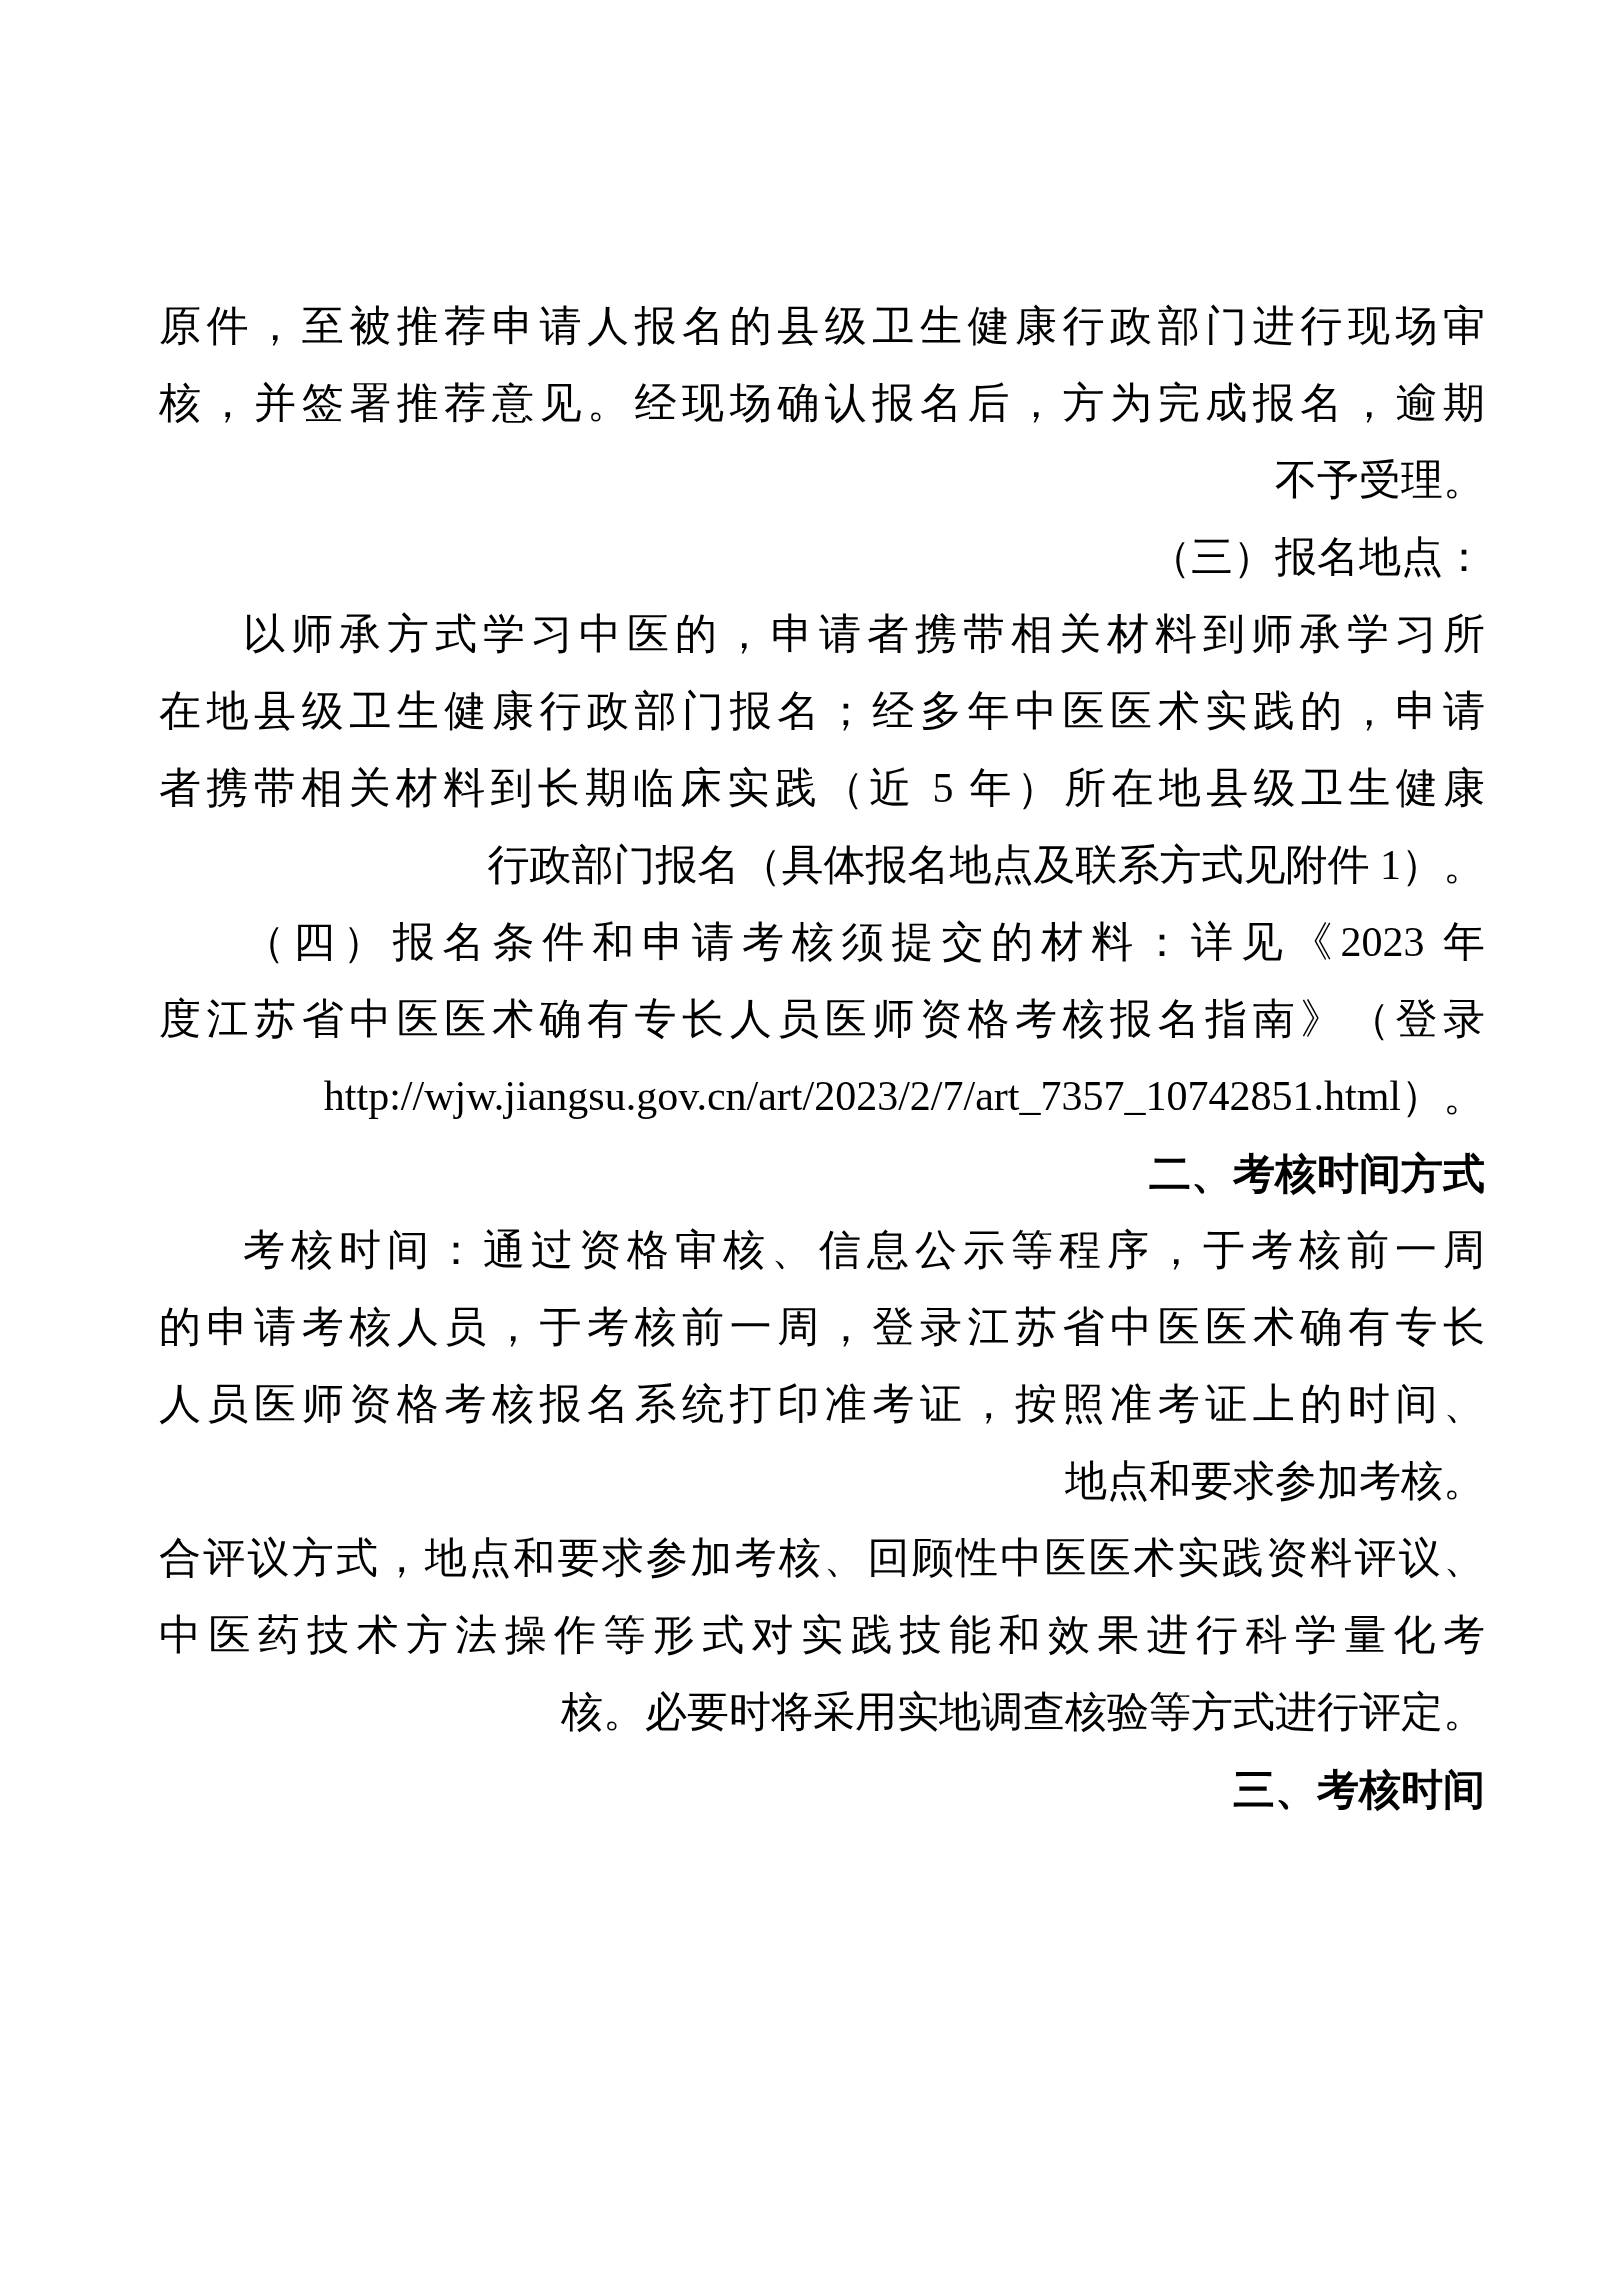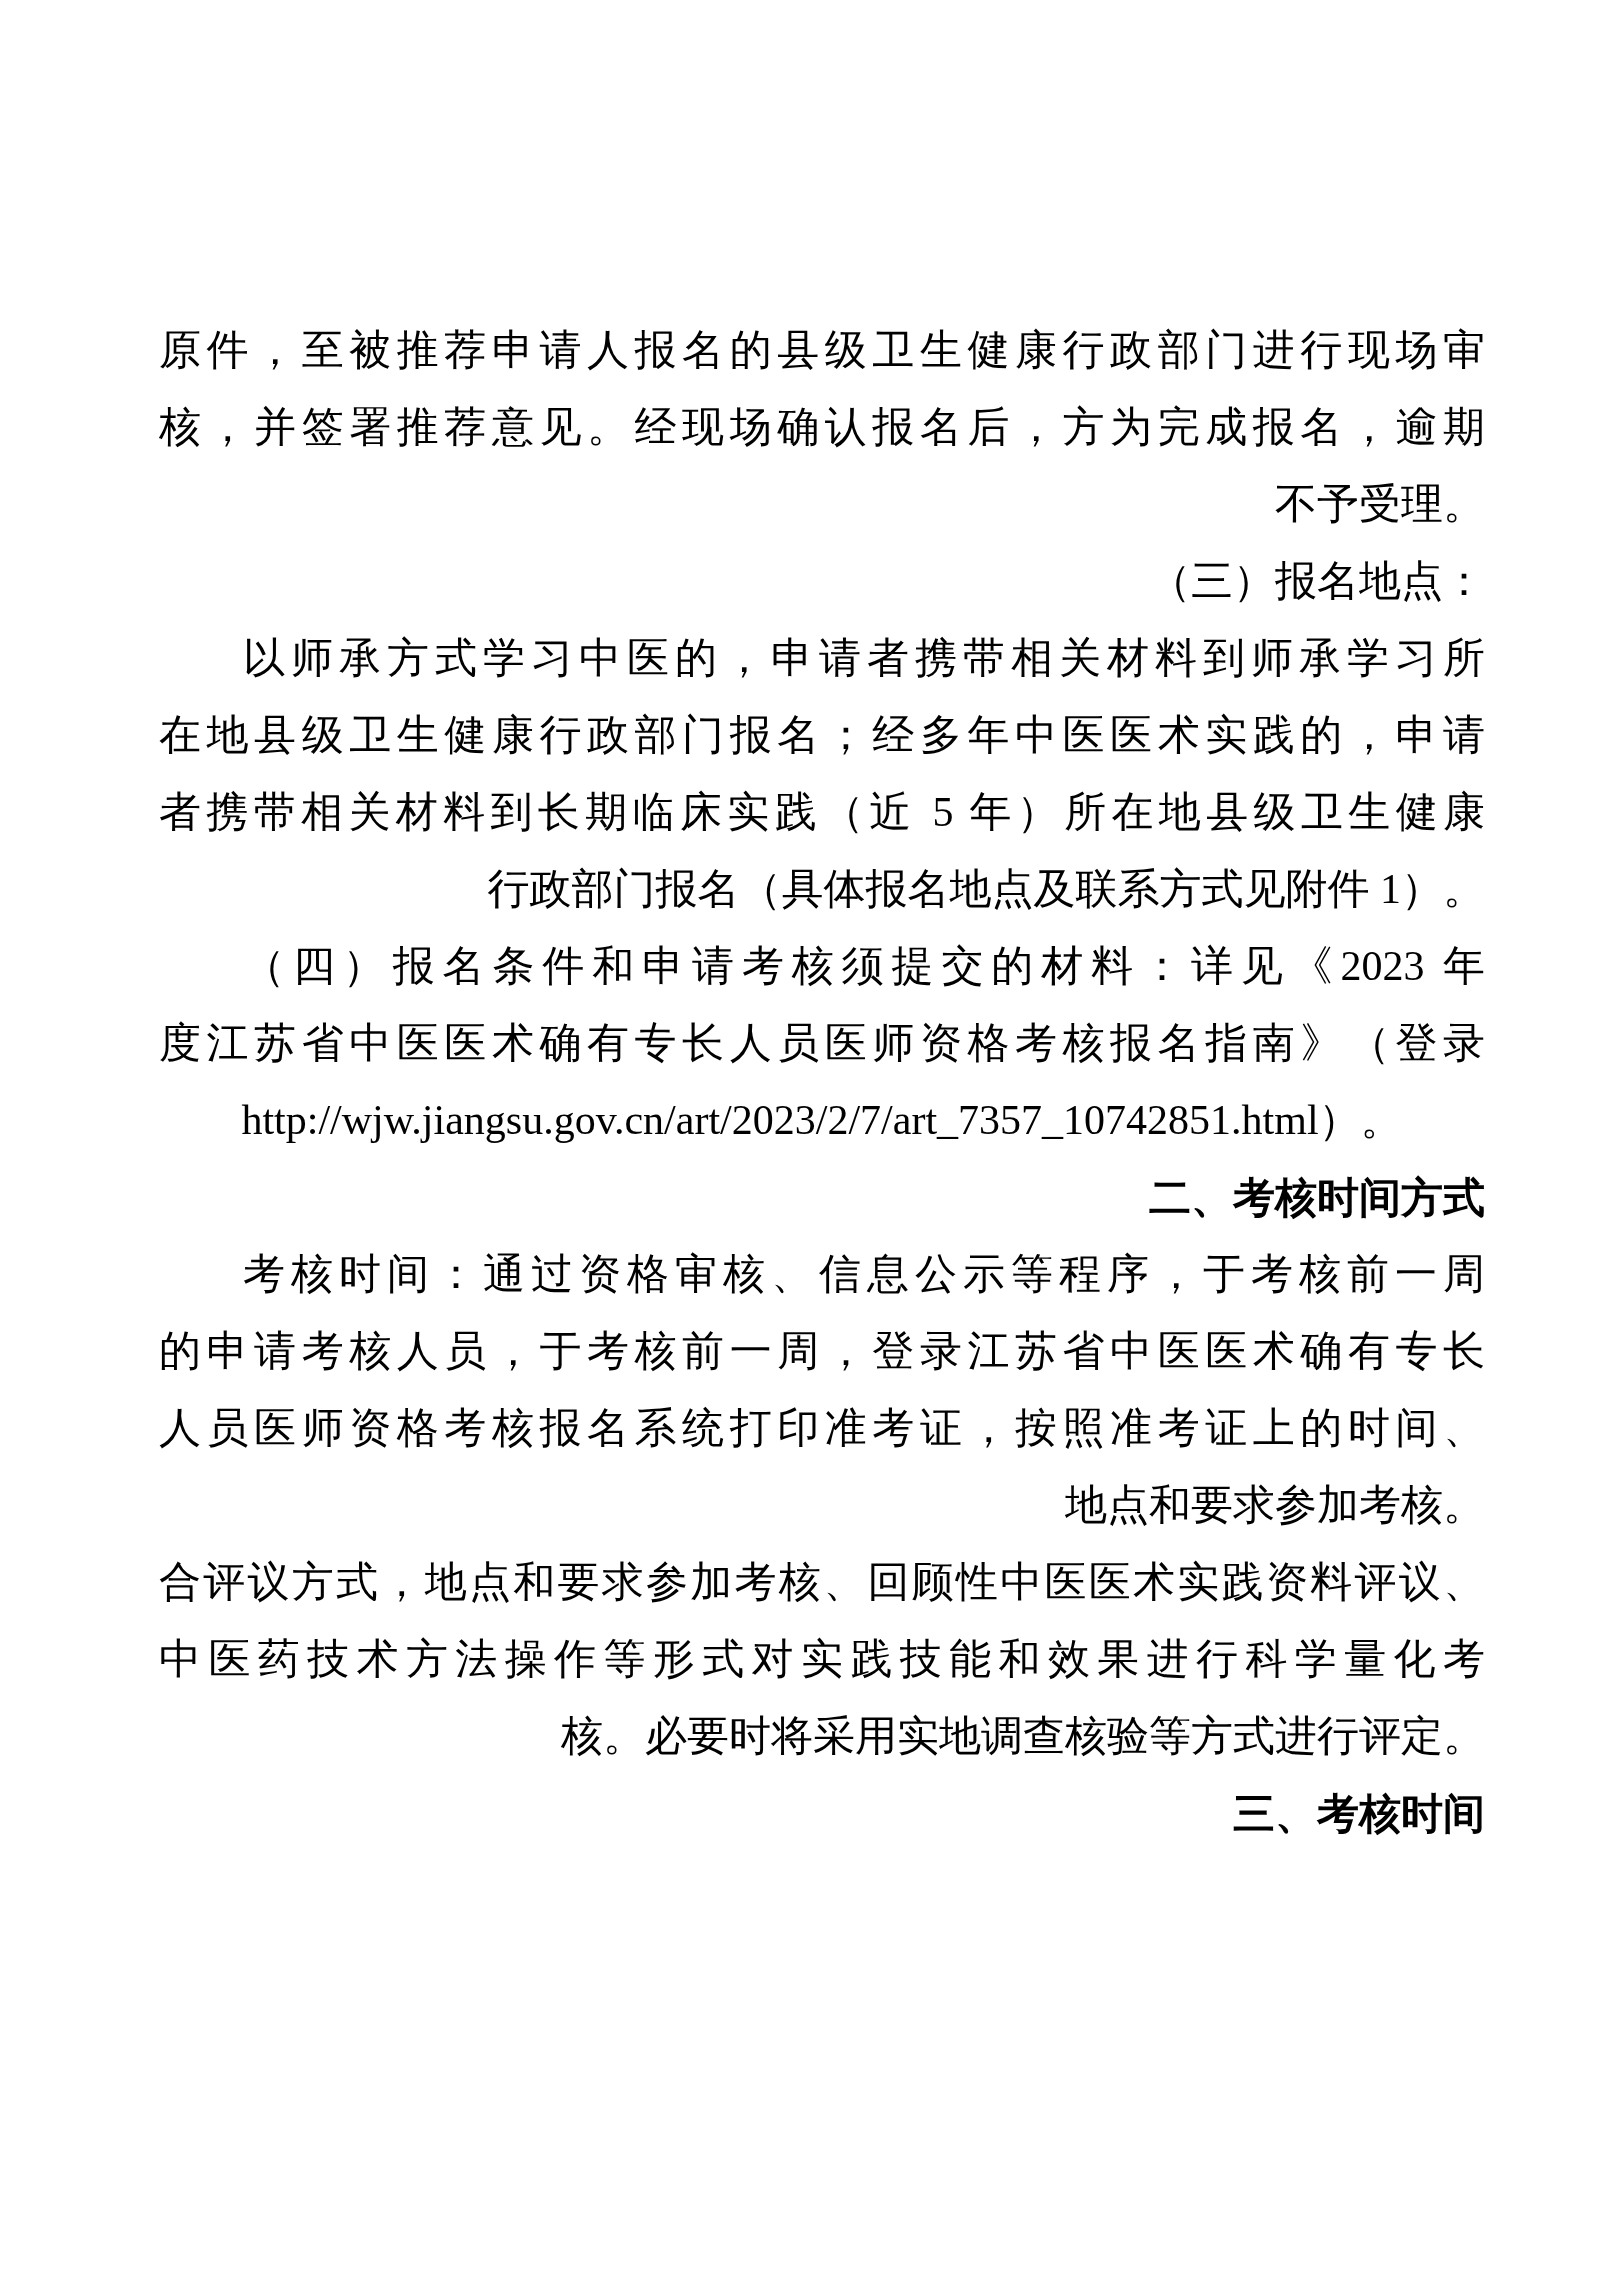--- a/index.html
+++ b/index.html
@@ -10,21 +10,21 @@
   .page {
     position: relative;
     width: 1621px;
     height: 2293px;
     background: #ffffff;
     overflow: hidden;
   }
   .text-block {
     position: absolute;
     left: 159px;
-    top: 312px;
+    top: 288px;
     width: 1326px;
   }
   .line {
     height: 77px;
     line-height: 77px;
     font-family: "Liberation Serif", "DejaVu Serif", serif;
     font-size: 42px;
     color: #000000;
     letter-spacing: 0;
     text-align: right;
@@ -38,21 +38,21 @@
   .indent {
     padding-left: 84px;
   }
   
   .heading {
     font-family: Liberation Sans, sans-serif;
     font-weight: bold;
   }
   
   .url {
-    text-align: center;
+    text-align: right;
   }
 </style>
 </head>
 <body>
 
 <div class="page">
   <div class="text-block">
 
     <div class="line j">原件，至被推荐申请人报名的县级卫生健康行政部门进行现场审</div>
     <div class="line j">核，并签署推荐意见。经现场确认报名后，方为完成报名，逾期</div>

